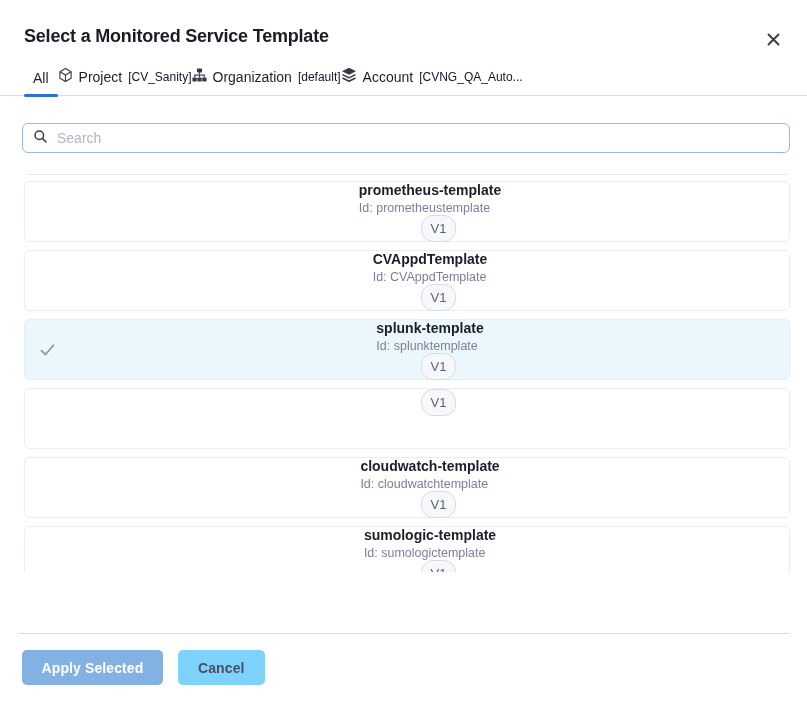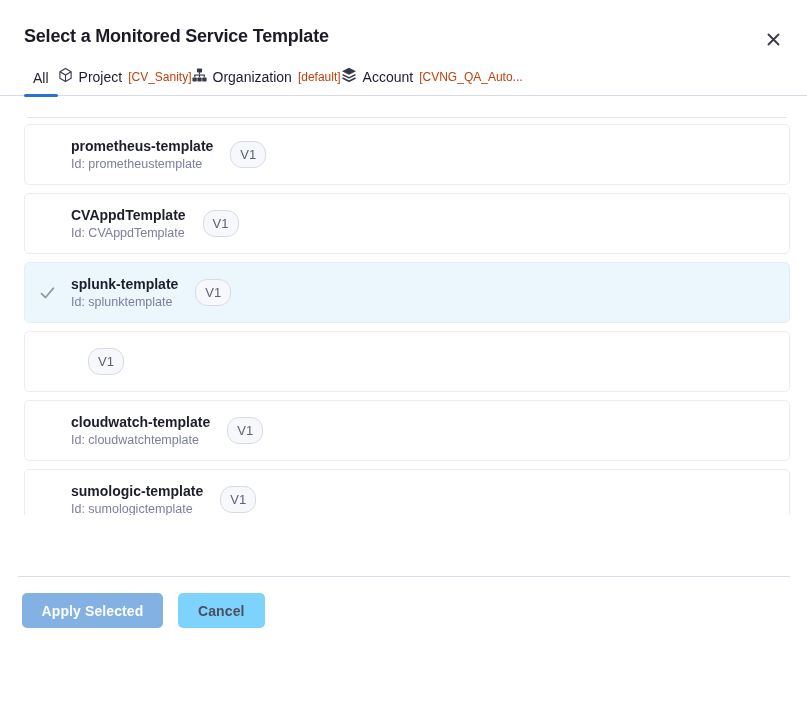--- a/index.html
+++ b/index.html
@@ -31,21 +31,21 @@
     display: flex; align-items: center; gap: 6px;
     padding: 0 0 9px 0; position: relative;
     font-size: 14px; font-weight: 500; color: #1d1e2c; cursor: pointer;
     white-space: nowrap;
   }
   .tab.active { padding: 0 9px 9px 9px; }
   .tab.active::after {
     content: ""; position: absolute; left: 0; right: 0; bottom: -2px;
     height: 3px; border-radius: 3px; background: #2b70d4;
   }
-  .tab .hint { font-size: 12px; font-weight: 400; color: #c2410c; }
+  .tab .hint { font-size: 12px; font-weight: 400; color: #0f172a; }
   .tab svg { flex: 0 0 auto; }
 
   
   .search-box {
     display: flex; align-items: center;
     margin: 27px 17px 0 22px; height: 30px;
     border: 1px solid #94bbe9; border-radius: 6px; background: #fff;
     padding: 0 10px;
   }
   .search-box svg { margin-right: 9px; flex: 0 0 auto; }
@@ -54,21 +54,21 @@
     font-family: "Liberation Sans", sans-serif; color: #22222a; background: transparent;
   }
   .search-box input::placeholder { color: #b3b4c7; }
 
   
   .list-viewport { height: 398px; overflow: hidden; margin: 21px 17px 0 24px; }
   .list-hairline { border-top: 1px solid #e4e5ee; margin: 0 3px 6px 3px; }
   .row {
     position: relative; height: 61px; margin-bottom: 8px;
     border: 1px solid #ebecf3; border-radius: 5px; background: #fff;
-    display: flex; align-items: center; padding-left: 46px; cursor: pointer;
+    display: flex; align-items: center; padding-left: 46px; cursor: pointer; flex-direction: column;
   }
   .row.selected { background: #ecf7fd; border-color: #e2eef9; }
   .row .check {
     position: absolute; left: 15px; top: 50%; transform: translateY(-50%);
     display: none; line-height: 0;
   }
   .row.selected .check { display: block; }
   .row-text { display: flex; flex-direction: column; gap: 3px; }
   .row-title { font-size: 14px; font-weight: 700; color: #1d1e2c; }
   .row-id { font-size: 12.5px; color: #7c7e9d; }
@@ -138,20 +138,29 @@
           <path d="M8 0.8 L15 4.3 L8 7.8 L1 4.3 Z" fill="#383946"></path>
           <path d="M1.5 7.6 L8 10.9 L14.5 7.6" fill="none" stroke="#383946" stroke-width="1.6" stroke-linejoin="round"></path>
           <path d="M1.5 11 L8 14.3 L14.5 11" fill="none" stroke="#383946" stroke-width="1.6" stroke-linejoin="round"></path>
         </svg>
       </span>
       <span>Account</span>
       <span class="hint">[CVNG_QA_Auto...</span>
     </div>
   </div>
 
+  <div class="search-box">
+    <span>
+      <svg width="15" height="15" viewBox="0 0 15 15" fill="none" stroke="#3b3c4a" stroke-width="1.5">
+        <circle cx="6.3" cy="6.3" r="4.3"></circle>
+        <path d="M9.6 9.6 L13 13" stroke-linecap="round"></path>
+      </svg>
+    </span>
+    <input type="text" placeholder="Search" style="">
+  </div>
 
   <div class="list-viewport">
     <div class="list-hairline"></div>
     <div id="list">
         <div class="row">
 
     <div class="row-text">
       <div class="row-title">prometheus-template</div>
       <div class="row-id">Id: prometheustemplate</div>
     </div>

